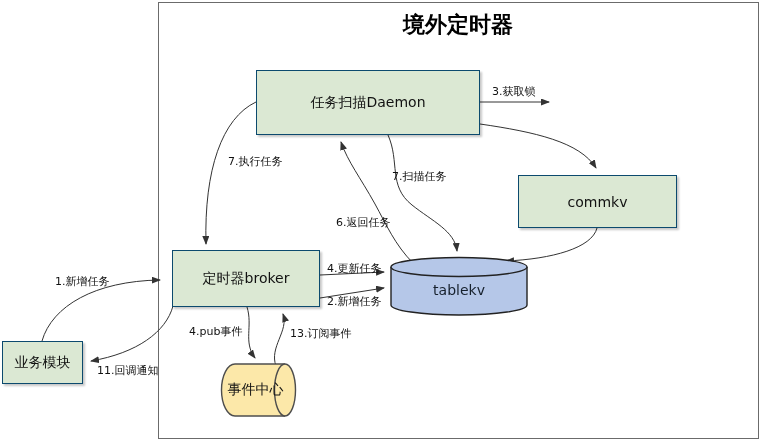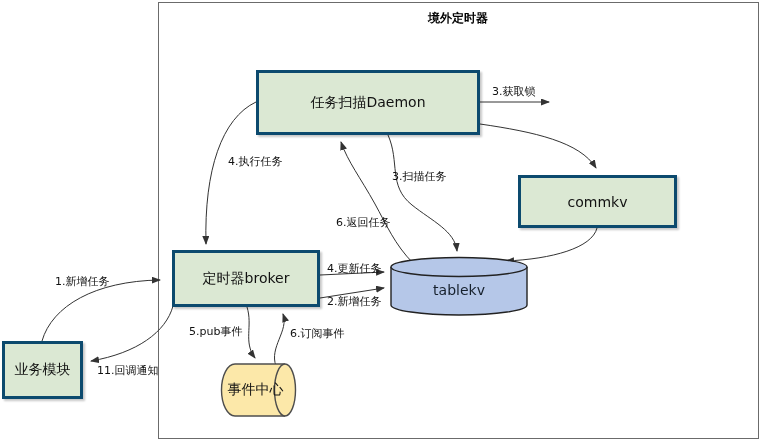--- a/index.html
+++ b/index.html
@@ -7,34 +7,34 @@
     position:relative;width:762px;height:440px;background:#ffffff;
     font-family:"DejaVu Sans","Liberation Sans",sans-serif;color:#111;
     overflow:hidden;
   }
   .container-box{
     position:absolute;left:158px;top:2px;width:599px;height:435px;
     border:1px solid #6b6b6b;background:#ffffff;z-index:1;
   }
   .diagram-title{
     position:absolute;left:158px;top:10px;width:600px;text-align:center;
-    font-size:12px;font-weight:bold;color:#000;z-index:4;
+    font-size:22px;font-weight:bold;color:#000;z-index:4;
   }
   svg.edges{position:absolute;left:0;top:0;width:762px;height:440px;z-index:2;}
   .node{
     position:absolute;display:flex;align-items:center;justify-content:center;
-    border:3px solid #0c4a6e;background:#dbe8d3;font-size:14px;color:#111;
+    border:1px solid #0c4a6e;background:#dbe8d3;font-size:14px;color:#111;
     box-shadow:2px 2px 2px rgba(0,0,0,0.22);z-index:3;box-sizing:border-box;
     white-space:nowrap;
   }
   #node-daemon{left:256px;top:70px;width:224px;height:65px;}
   #node-chubby{left:555px;top:75px;width:160px;height:52px;}
   #node-commkv{left:518px;top:175px;width:159px;height:53px;}
   #node-broker{left:172px;top:250px;width:148px;height:57px;}
-  #node-business{left:2px;top:341px;width:81px;height:58px;}
+  #node-business{left:2px;top:341px;width:81px;height:43px;}
   .cyl{
     position:absolute;z-index:3;display:flex;align-items:center;justify-content:center;
     font-size:14px;color:#16202c;white-space:nowrap;text-align:right;
   }
   .cyl svg{position:absolute;left:0;top:0;}
   .cyl span{position:relative;z-index:1;}
   #node-tablekv{left:390px;top:256px;width:138px;height:60px;}
   #node-tablekv span{margin-top:8px;}
   #node-event{left:220px;top:363px;width:77px;height:54px;color:#111;}
   #node-event span{margin-right:6px;}
@@ -114,21 +114,21 @@
     <svg width="77" height="54" viewBox="0 0 77 54">
       <path d="M65,1 H15 C7.5,1 1.5,12.6 1.5,27 C1.5,41.4 7.5,53 15,53 H65" fill="#fce8a9" stroke="#4d4d4d" stroke-width="1.4"></path>
       <ellipse cx="65" cy="27" rx="10.5" ry="26" fill="#fce8a9" stroke="#4d4d4d" stroke-width="1.4"></ellipse>
     </svg>
     <span>事件中心</span>
   </div>
 
   <div class="edge-label" id="lbl-e1">1.新增任务</div>
   <div class="edge-label" id="lbl-e2">2.新增任务</div>
   <div class="edge-label" id="lbl-e3">3.获取锁</div>
-  <div class="edge-label" id="lbl-e5">3.扫描任务</div>
+  <div class="edge-label" id="lbl-e5">7.扫描任务</div>
   <div class="edge-label" id="lbl-e6">6.返回任务</div>
-  <div class="edge-label" id="lbl-e7">4.执行任务</div>
-  <div class="edge-label" id="lbl-e8">5.pub事件</div>
+  <div class="edge-label" id="lbl-e7">7.执行任务</div>
+  <div class="edge-label" id="lbl-e8">4.pub事件</div>
   <div class="edge-label" id="lbl-e9">4.更新任务</div>
-  <div class="edge-label" id="lbl-e10">6.订阅事件</div>
+  <div class="edge-label" id="lbl-e10">13.订阅事件</div>
   <div class="edge-label" id="lbl-e11">11.回调通知</div>
 
 </div>
 
 </body></html>

